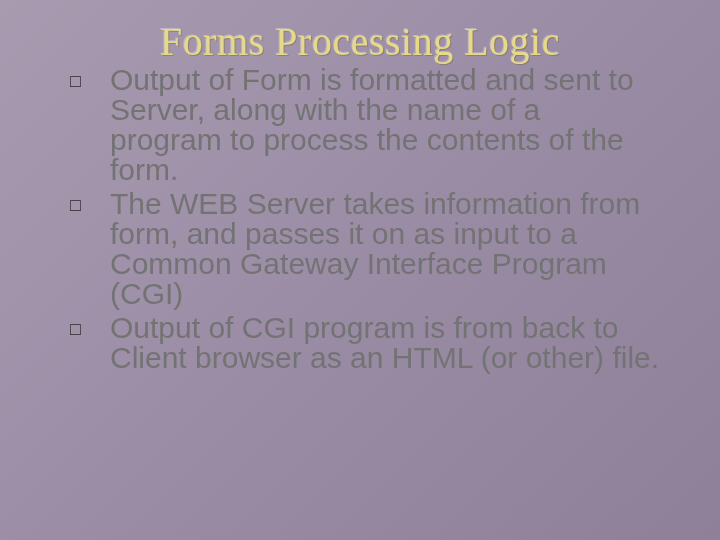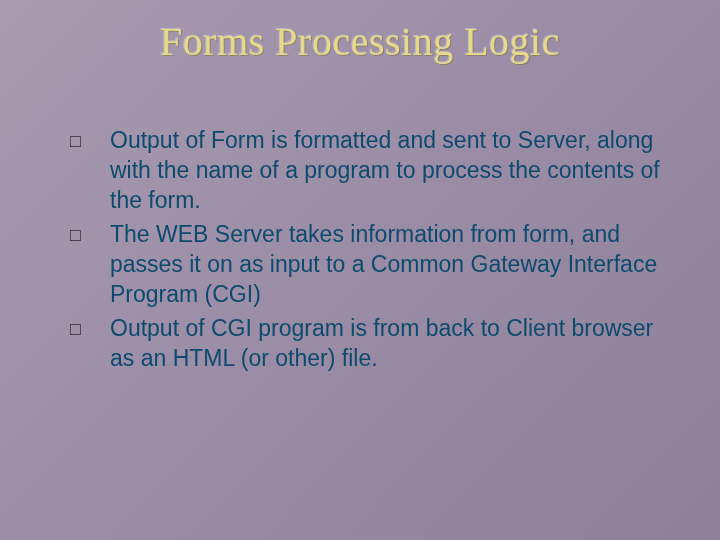--- a/index.html
+++ b/index.html
@@ -15,42 +15,41 @@
     position: relative;
   }
   .title {
     font-family: Georgia, 'Times New Roman', serif;
     font-size: 40px;
     font-weight: 400;
     text-align: center;
     color: #e6d98a;
     text-shadow: 1px 1px 0 rgba(120,110,60,0.5), -1px -1px 0 rgba(255,255,255,0.3);
     letter-spacing: 0.5px;
-    margin-bottom: 60px;
   }
   .bullets {
     list-style: none;
     padding-left: 10px;
   }
   .bullets li {
     display: flex;
     align-items: flex-start;
     margin-bottom: 4px;
   }
   .bullet-marker {
     flex: 0 0 40px;
     font-size: 18px;
     color: #2a2a2a;
     line-height: 30px;
     padding-top: 1px;
   }
   .bullet-text {
     flex: 1;
-    font-size: 23px;
-    color: #0c4a6e;
+    font-size: 30px;
+    color: #737373;
     line-height: 30px;
   }
 </style>
 </head>
 <body>
 
 <div class="slide">
   <h1 class="title">Forms Processing Logic</h1>
   <ul class="bullets">
     <li>

